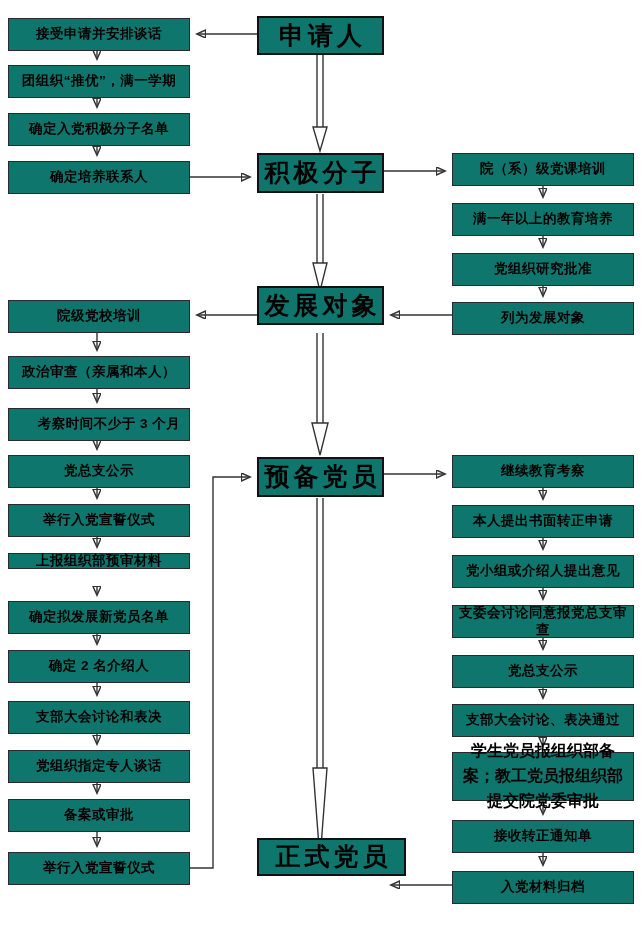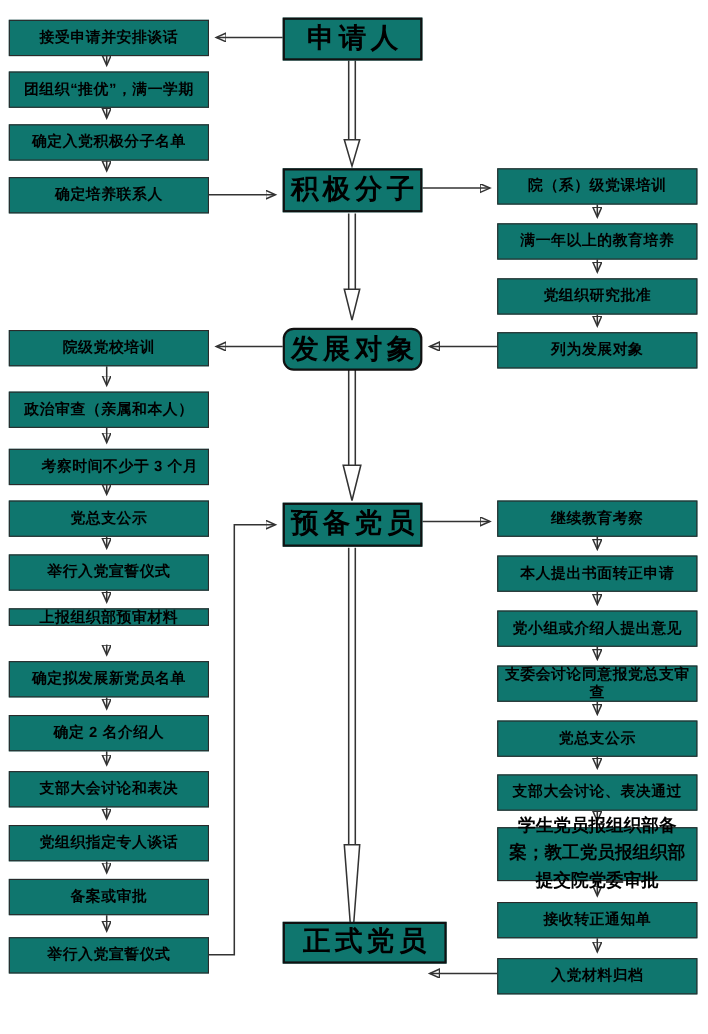--- a/index.html
+++ b/index.html
@@ -97,21 +97,21 @@
 
     <path d="M317,333 V423 M323,333 V423"></path>
     <path class="hollow-head" d="M312,423 L328,423 L320,455 Z"></path>
 
     <path d="M317,498 V768 M323,498 V768"></path>
     <path class="hollow-head" d="M313,768 L327,768 L320,860 Z"></path>
   </svg>
 
   <div class="box stage" style="left:257px;top:16px;width:127px;height:39px;">申请人</div>
   <div class="box stage" style="left:257px;top:153px;width:127px;height:40px;">积极分子</div>
-  <div class="box stage" style="left:257px;top:298px;width:127px;height:39px;border-radius:10px;">发展对象</div>
+  <div class="box stage" style="left:257px;top:286px;width:127px;height:39px;">发展对象</div>
   <div class="box stage" style="left:257px;top:457px;width:127px;height:40px;">预备党员</div>
   <div class="box stage" style="left:257px;top:838px;width:149px;height:38px;">正式党员</div>
 
   <div class="box" style="left:8px;top:18px;width:182px;height:33px;">接受申请并安排谈话</div>
   <div class="box" style="left:8px;top:65px;width:182px;height:33px;">团组织“推优”，满一学期</div>
   <div class="box" style="left:8px;top:113px;width:182px;height:33px;">确定入党积极分子名单</div>
   <div class="box" style="left:8px;top:161px;width:182px;height:33px;">确定培养联系人</div>
 
   <div class="box" style="left:452px;top:153px;width:182px;height:33px;">院（系）级党课培训</div>
   <div class="box" style="left:452px;top:203px;width:182px;height:33px;">满一年以上的教育培养</div>

